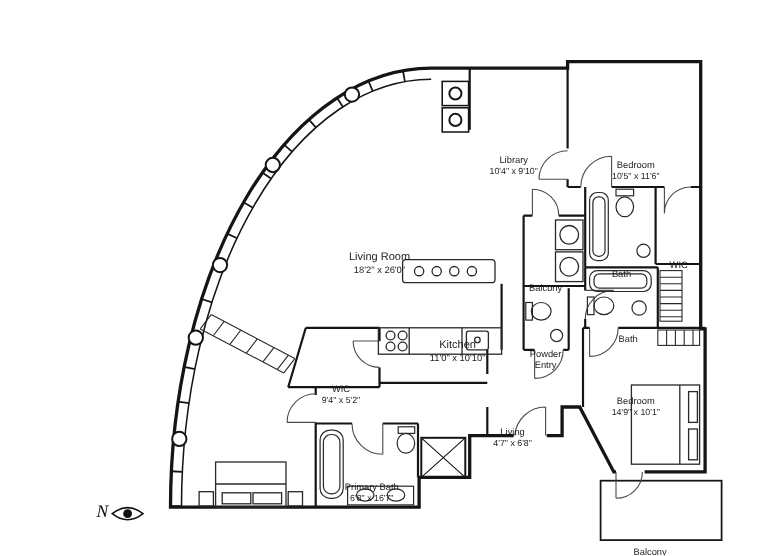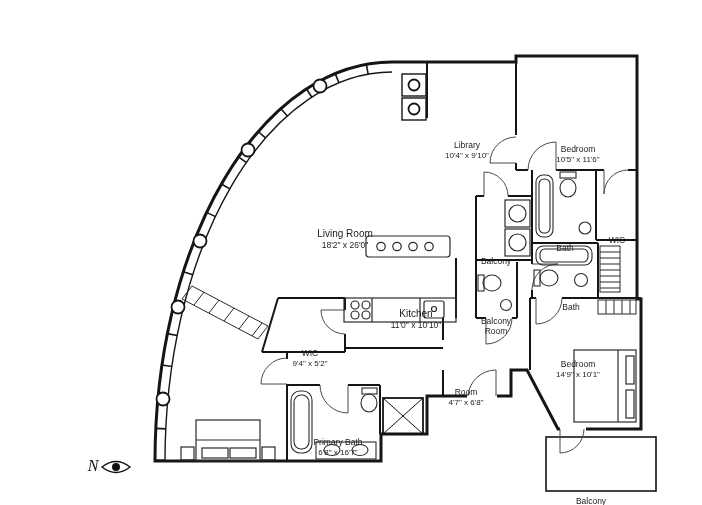--- a/index.html
+++ b/index.html
@@ -204,21 +204,21 @@
   <div class="room-label sm" style="left:565px;top:213px">
     <span class="room-name">Bath</span>
   </div>
 
   <div class="room-label" style="left:416px;top:283px">
     <span class="room-name">Kitchen</span>
     <span class="room-dims">11'0" x 10'10"</span>
   </div>
 
   <div class="room-label sm wrap" style="left:496px;top:291px">
-    <span class="room-name">Balcony Room</span>
+    <span class="room-name">Powder Entry</span>
   </div>
 
   <div class="room-label sm" style="left:571px;top:272px">
     <span class="room-name">Bath</span>
   </div>
 
   <div class="room-label sm" style="left:310px;top:323px">
     <span class="room-name">WIC</span>
     <span class="room-dims">9'4" x 5'2"</span>
   </div>
@@ -228,21 +228,21 @@
     <span class="room-dims">14'9" x 10'1"</span>
   </div>
 
 
   <div class="room-label sm" style="left:338px;top:412px">
     <span class="room-name">Primary Bath</span>
     <span class="room-dims">6'8" x 16'7"</span>
   </div>
 
   <div class="room-label sm" style="left:466px;top:362px">
-    <span class="room-name">Room</span>
+    <span class="room-name">Living</span>
     <span class="room-dims">4'7" x 6'8"</span>
   </div>
 
   <div class="room-label sm" style="left:591px;top:466px">
     <span class="room-name">Balcony</span>
   </div>
 
   <div class="compass-n" style="left:93px;top:466px">N</div>
 
 </div>

